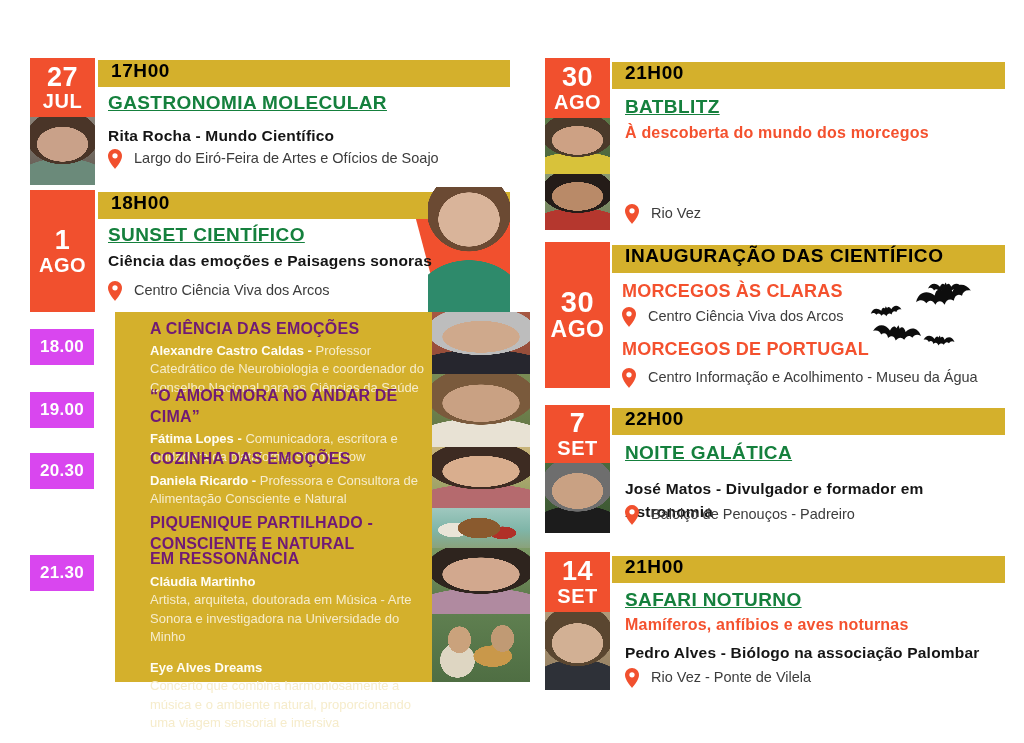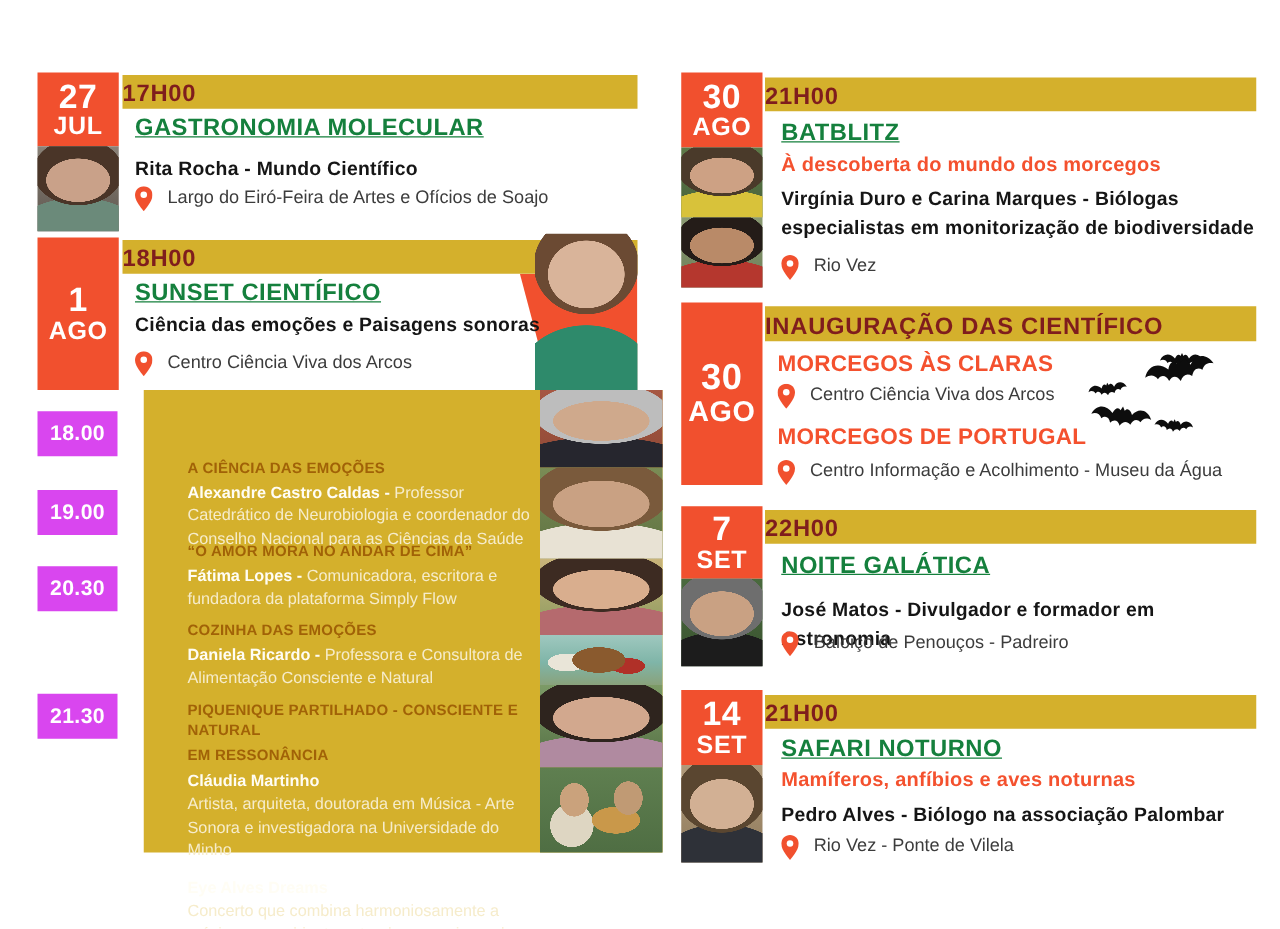--- a/index.html
+++ b/index.html
@@ -13,39 +13,39 @@
     background:#F1502E;color:#ffffff;display:flex;flex-direction:column;
     align-items:center;justify-content:center;text-align:center;line-height:1.02;
     font-weight:700;
   }
   .datebox .day{font-size:27px;letter-spacing:.5px;}
   .datebox .month{font-size:20px;letter-spacing:.5px;}
   .datebox.big .day{font-size:29px;}
   .datebox.big .month{font-size:23px;}
   
   .band{
-    background:#D4B02C;color:#7f1d1d;font-weight:700;font-size:19px;
-    display:flex;align-items:flex-end;letter-spacing:.6px;
+    background:#D4B02C;color:#000000;font-weight:700;font-size:19px;
+    display:flex;align-items:flex-start;padding-left:13px;letter-spacing:.6px;
     box-sizing:border-box;
   }
   .etitle{color:#15803d;font-weight:700;font-size:19px;letter-spacing:.4px;white-space:nowrap;text-decoration:underline;}
   .esub-orange{color:#F4512E;font-weight:700;font-size:16px;letter-spacing:.2px;}
   .esub-dark{color:#151515;font-weight:700;font-size:15.5px;letter-spacing:.2px;}
   .espeaker{color:#151515;font-weight:700;font-size:15.5px;line-height:23px;letter-spacing:.2px;}
   .locrow{display:flex;align-items:flex-start;gap:12px;}
   .locrow .pin{flex:0 0 auto;margin-top:0px;}
   .loctext{color:#3c3c3c;font-size:14.5px;line-height:19px;}
   
   .sched-bg{background:#D4B02C;}
   .chip{
     background:#d946ef;color:#ffffff;font-weight:700;font-size:17px;
     display:flex;align-items:center;justify-content:center;letter-spacing:.3px;
   }
   .s-item{width:276px;}
-  .s-title{color:#a16207;font-weight:700;font-size:12px;line-height:1.3;letter-spacing:.2px;margin-top:48px;}
+  .s-title{color:#701a75;font-weight:700;font-size:16px;line-height:1.3;letter-spacing:.2px;}
   .s-line{font-size:13px;line-height:1.42;margin-top:2px;}
   .s-name{color:#FFFDF4;font-weight:700;}
   .s-desc{color:#F6ECCB;font-weight:400;}
   .s-block{font-size:13px;line-height:1.42;}
   
   .photo{overflow:hidden;}
   .portrait{
     background:
       radial-gradient(40% 26% at 50% 40%, var(--skin) 0 98%, rgba(0,0,0,0) 99%),
       radial-gradient(56% 40% at 50% 30%, var(--hair) 0 98%, rgba(0,0,0,0) 99%),
@@ -175,21 +175,20 @@
     <span class="day">30</span>
     <span class="month">AGO</span>
   </div>
   <div class="abs photo portrait" style="left:545px;top:118px;width:65px;height:56px;--skin:#cda184;--hair:#4a3a2a;--torso:#d8c23a;--bg1:#5d7a48;--bg2:#47603a"></div>
   <div class="abs photo portrait" style="left:545px;top:174px;width:65px;height:56px;--skin:#b98a68;--hair:#241c18;--torso:#b5372e;--bg1:#8a9a72;--bg2:#6d7e58"></div>
   <div class="abs band" style="left:612px;top:62px;width:393px;height:27px">
     <span>21H00</span>
   </div>
   <div class="abs etitle" style="left:625px;top:96px">BATBLITZ</div>
   <div class="abs esub-orange" style="left:625px;top:124px">À descoberta do mundo dos morcegos</div>
-  <div class="abs espeaker" style="left:625px;top:148px;width:385px">Virgínia Duro e Carina Marques - Biólogas especialistas em monitorização de biodiversidade</div>
   <div class="abs locrow" style="left:625px;top:204px;width:300px">
     <svg class="pin" width="14" height="20" viewBox="0 0 24 34">
         <use href="#pinpath" fill="#F1502E"></use>
         <circle cx="12" cy="11.5" r="4.5" fill="#ffffff"></circle>
       </svg>
     <span class="loctext">Rio Vez</span>
   </div>
 
   <div class="abs datebox big" style="left:545px;top:242px;width:65px;height:146px">
     <span class="day">30</span>

